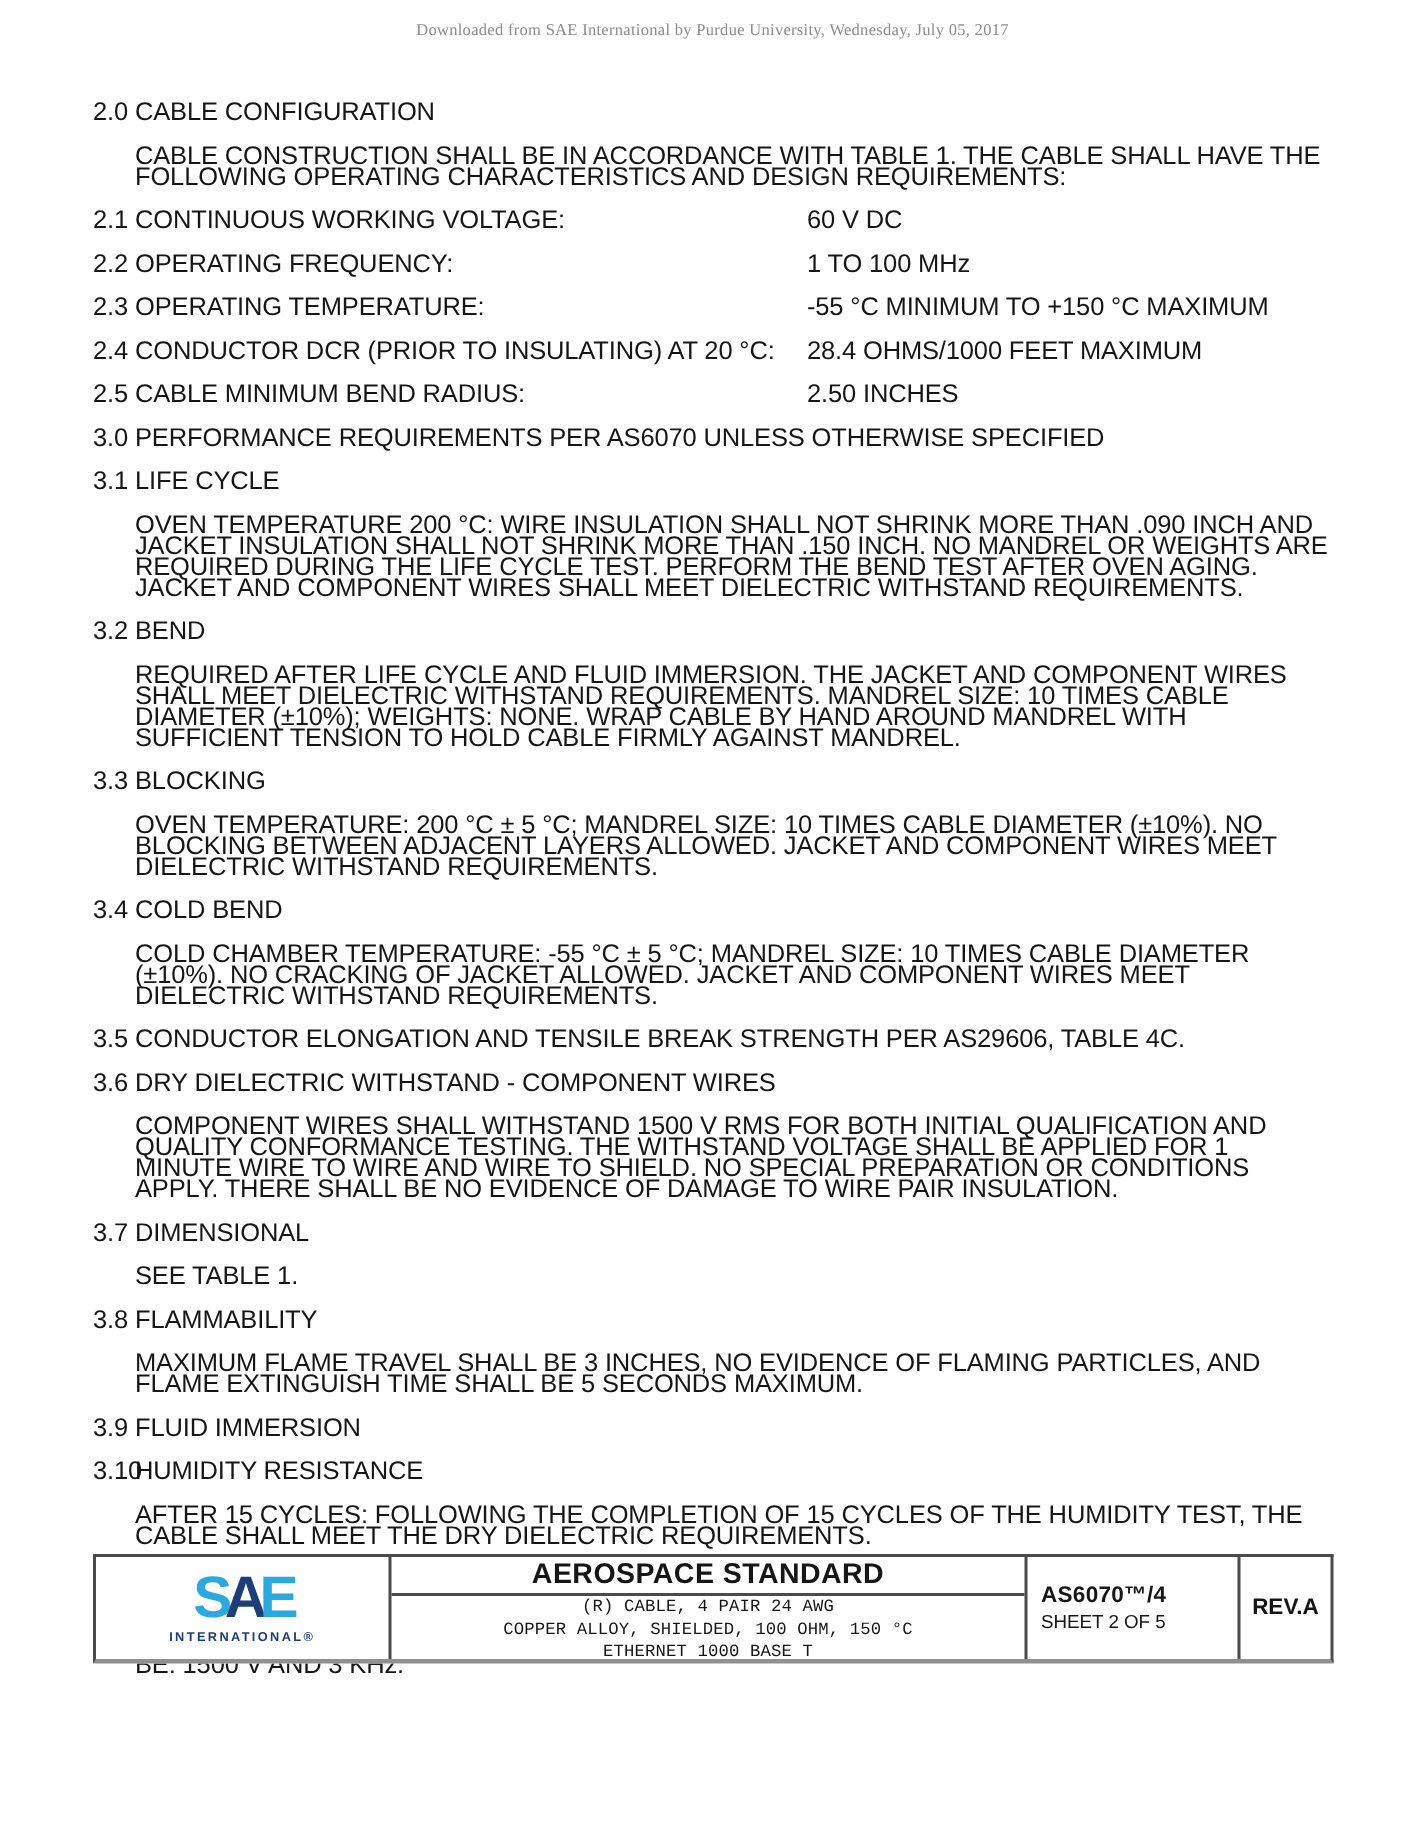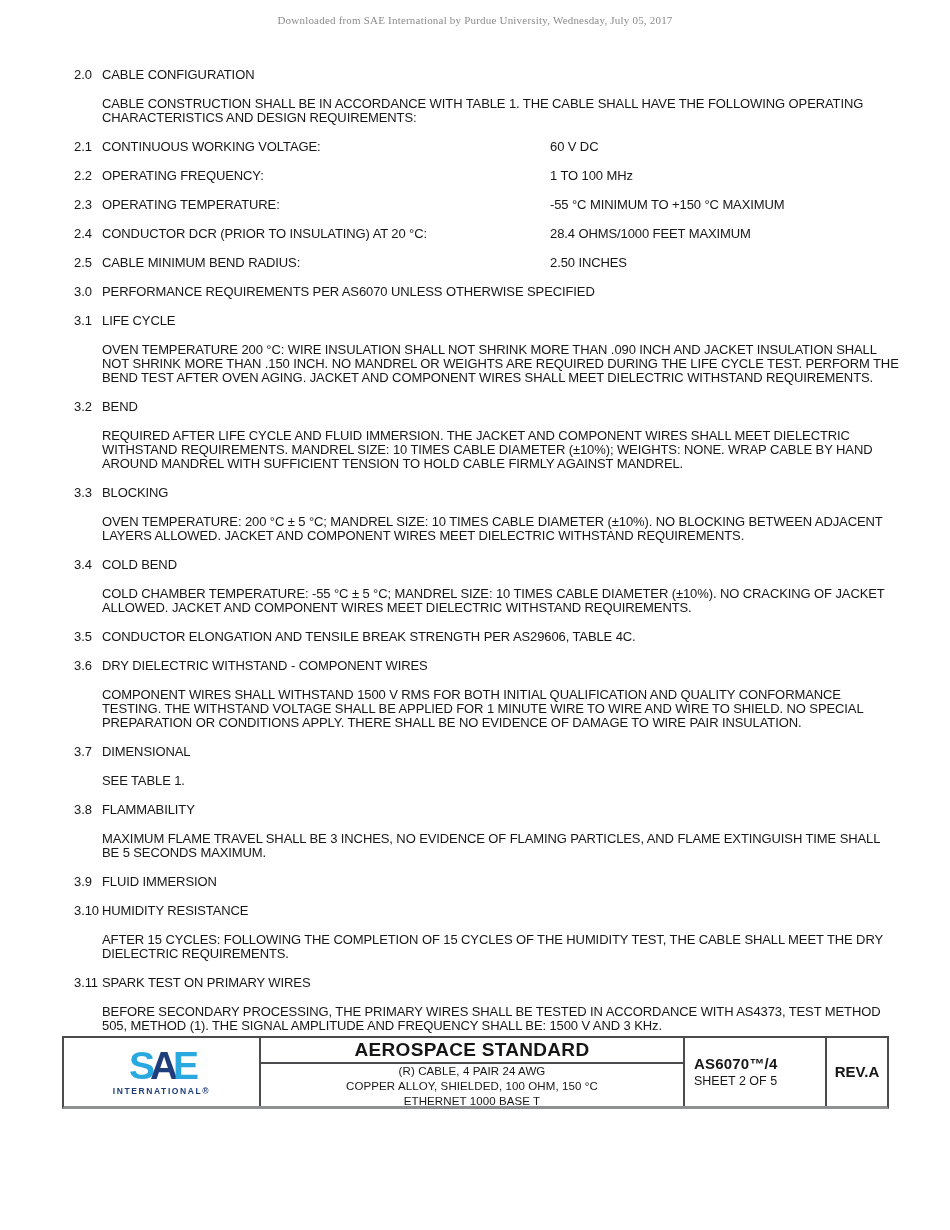--- a/index.html
+++ b/index.html
@@ -6,22 +6,22 @@
   .page {
     position:relative; width:950px; height:1230px; background:#ffffff;
     font-family:"Liberation Sans", sans-serif; color:#161616; overflow:hidden;
   }
   .watermark {
     position:absolute; top:14px; left:0; right:0; text-align:center;
     font-family:"Liberation Serif", serif; font-size:11px; color:#8c8c8c;
     letter-spacing:0.2px;
   }
   .content {
-    position:absolute; top:68px; left:74px; width:825px;
-    font-size:13px; line-height:14px; letter-spacing:-0.1px;
+    position:absolute; top:68px; left:62px; width:825px;
+    font-size:17px; line-height:14px; letter-spacing:-0.1px;
   }
   .content > * { margin:15px 0 0 0; }
   .content > *:first-child { margin-top:0; }
   .sec-head { display:flex; position:relative; }
   .sec-num { flex:0 0 28px; width:28px; }
   .sec-title { flex:1; }
   .sec-value { position:absolute; left:476px; top:0; white-space:nowrap; }
   .sec-para { margin:15px 0 0 28px; width:797px; }
 
   
@@ -41,21 +41,21 @@
   .sae-caption {
     font-size:8.5px; font-weight:bold; color:#1d3e7a; letter-spacing:1.6px; margin-top:3px;
   }
   .cell-title { flex:0 0 424px; border-right:2px solid #4b4b4d; display:flex; flex-direction:column; }
   .title-row {
     border-bottom:2px solid #4b4b4d; text-align:center; font-weight:bold;
     font-size:19px; line-height:21px; padding:1px 0 2px 0; letter-spacing:0.3px;
   }
   .subtitle-rows {
     flex:1; display:flex; flex-direction:column; justify-content:space-between;
-    text-align:center; font-size:11.5px; line-height:15px; letter-spacing:0.1px;
+    text-align:center; font-size:11.5px; line-height:15px; letter-spacing:0.1px;font-family:Liberation Mono, monospace;
   }
   .cell-doc {
     flex:0 0 142px; border-right:2px solid #4b4b4d;
     display:flex; flex-direction:column; justify-content:center; padding-left:9px;
   }
   .doc-number { font-weight:bold; font-size:15px; line-height:18px; letter-spacing:0.2px; }
   .doc-sheet { font-size:12.5px; line-height:17px; }
   .cell-rev {
     flex:1; display:flex; flex-direction:row; justify-content:center; align-items:center;
     font-weight:bold; font-size:15px; line-height:18px;

